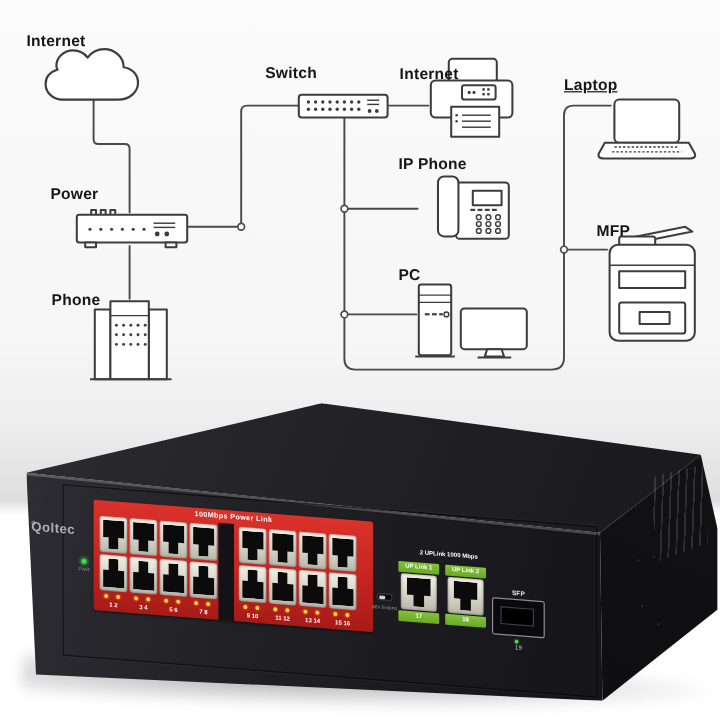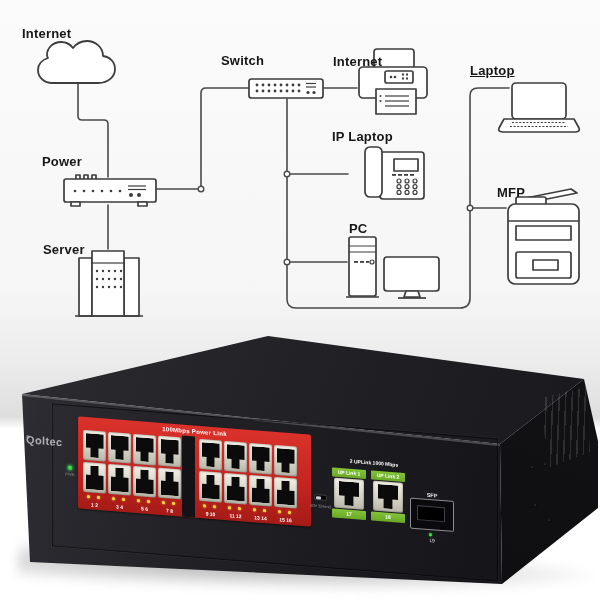--- a/index.html
+++ b/index.html
@@ -14,21 +14,21 @@
   svg.diagram{position:absolute;left:0;top:0;}
   .dev-label{
     position:absolute;font-size:13px;font-weight:700;color:#161616;letter-spacing:.2px;white-space:nowrap;
   }
   .lbl-internet{left:22px;top:26px;}
   .lbl-router{left:42px;top:154px;}
   .lbl-server{left:43px;top:242px;}
   .lbl-switch{left:221px;top:53px;}
   .lbl-printer{left:333px;top:54px;}
   .lbl-ipphone{left:332px;top:129px;}
-  .lbl-pc{left:349px;top:221px;}
+  .lbl-pc{left:332px;top:221px;}
   .lbl-laptop{left:470px;top:63px;text-decoration:underline;}
   .lbl-mfp{left:497px;top:185px;}
   
   .photo{position:absolute;inset:0;}
   .shadow{
     position:absolute;left:18px;top:546px;width:572px;height:44px;
     background:radial-gradient(ellipse at 38% 50%,rgba(0,0,0,.30),rgba(0,0,0,.12) 48%,rgba(0,0,0,0) 74%);
     filter:blur(5px);transform:rotate(1.6deg);
   }
   .face{position:absolute;inset:0;}
@@ -288,24 +288,24 @@
       <rect x="508" y="204" width="71" height="80" rx="7"></rect>
       <path d="M508 221 H579" stroke-width="1.3"></path>
       <rect x="516" y="226" width="55" height="14"></rect>
       <rect x="516" y="252" width="55" height="26" rx="2"></rect>
       <rect x="533" y="260" width="25" height="10"></rect>
     </g>
   </svg>
 
   <span class="dev-label lbl-internet">Internet</span>
   <span class="dev-label lbl-router">Power</span>
-  <span class="dev-label lbl-server">Server</span>
+  <span class="dev-label lbl-server">Phone</span>
   <span class="dev-label lbl-switch">Switch</span>
   <span class="dev-label lbl-printer">Internet</span>
-  <span class="dev-label lbl-ipphone">IP Laptop</span>
+  <span class="dev-label lbl-ipphone">IP Phone</span>
   <span class="dev-label lbl-pc">PC</span>
   <span class="dev-label lbl-laptop">Laptop</span>
   <span class="dev-label lbl-mfp">MFP</span>
 
   <div class="photo">
     <div class="shadow"></div>
     <div class="face face-top"></div>
     <div class="face face-right"></div>
     <div class="vents"></div>
     <div class="screw" style="left:531px;top:466px;"></div>

